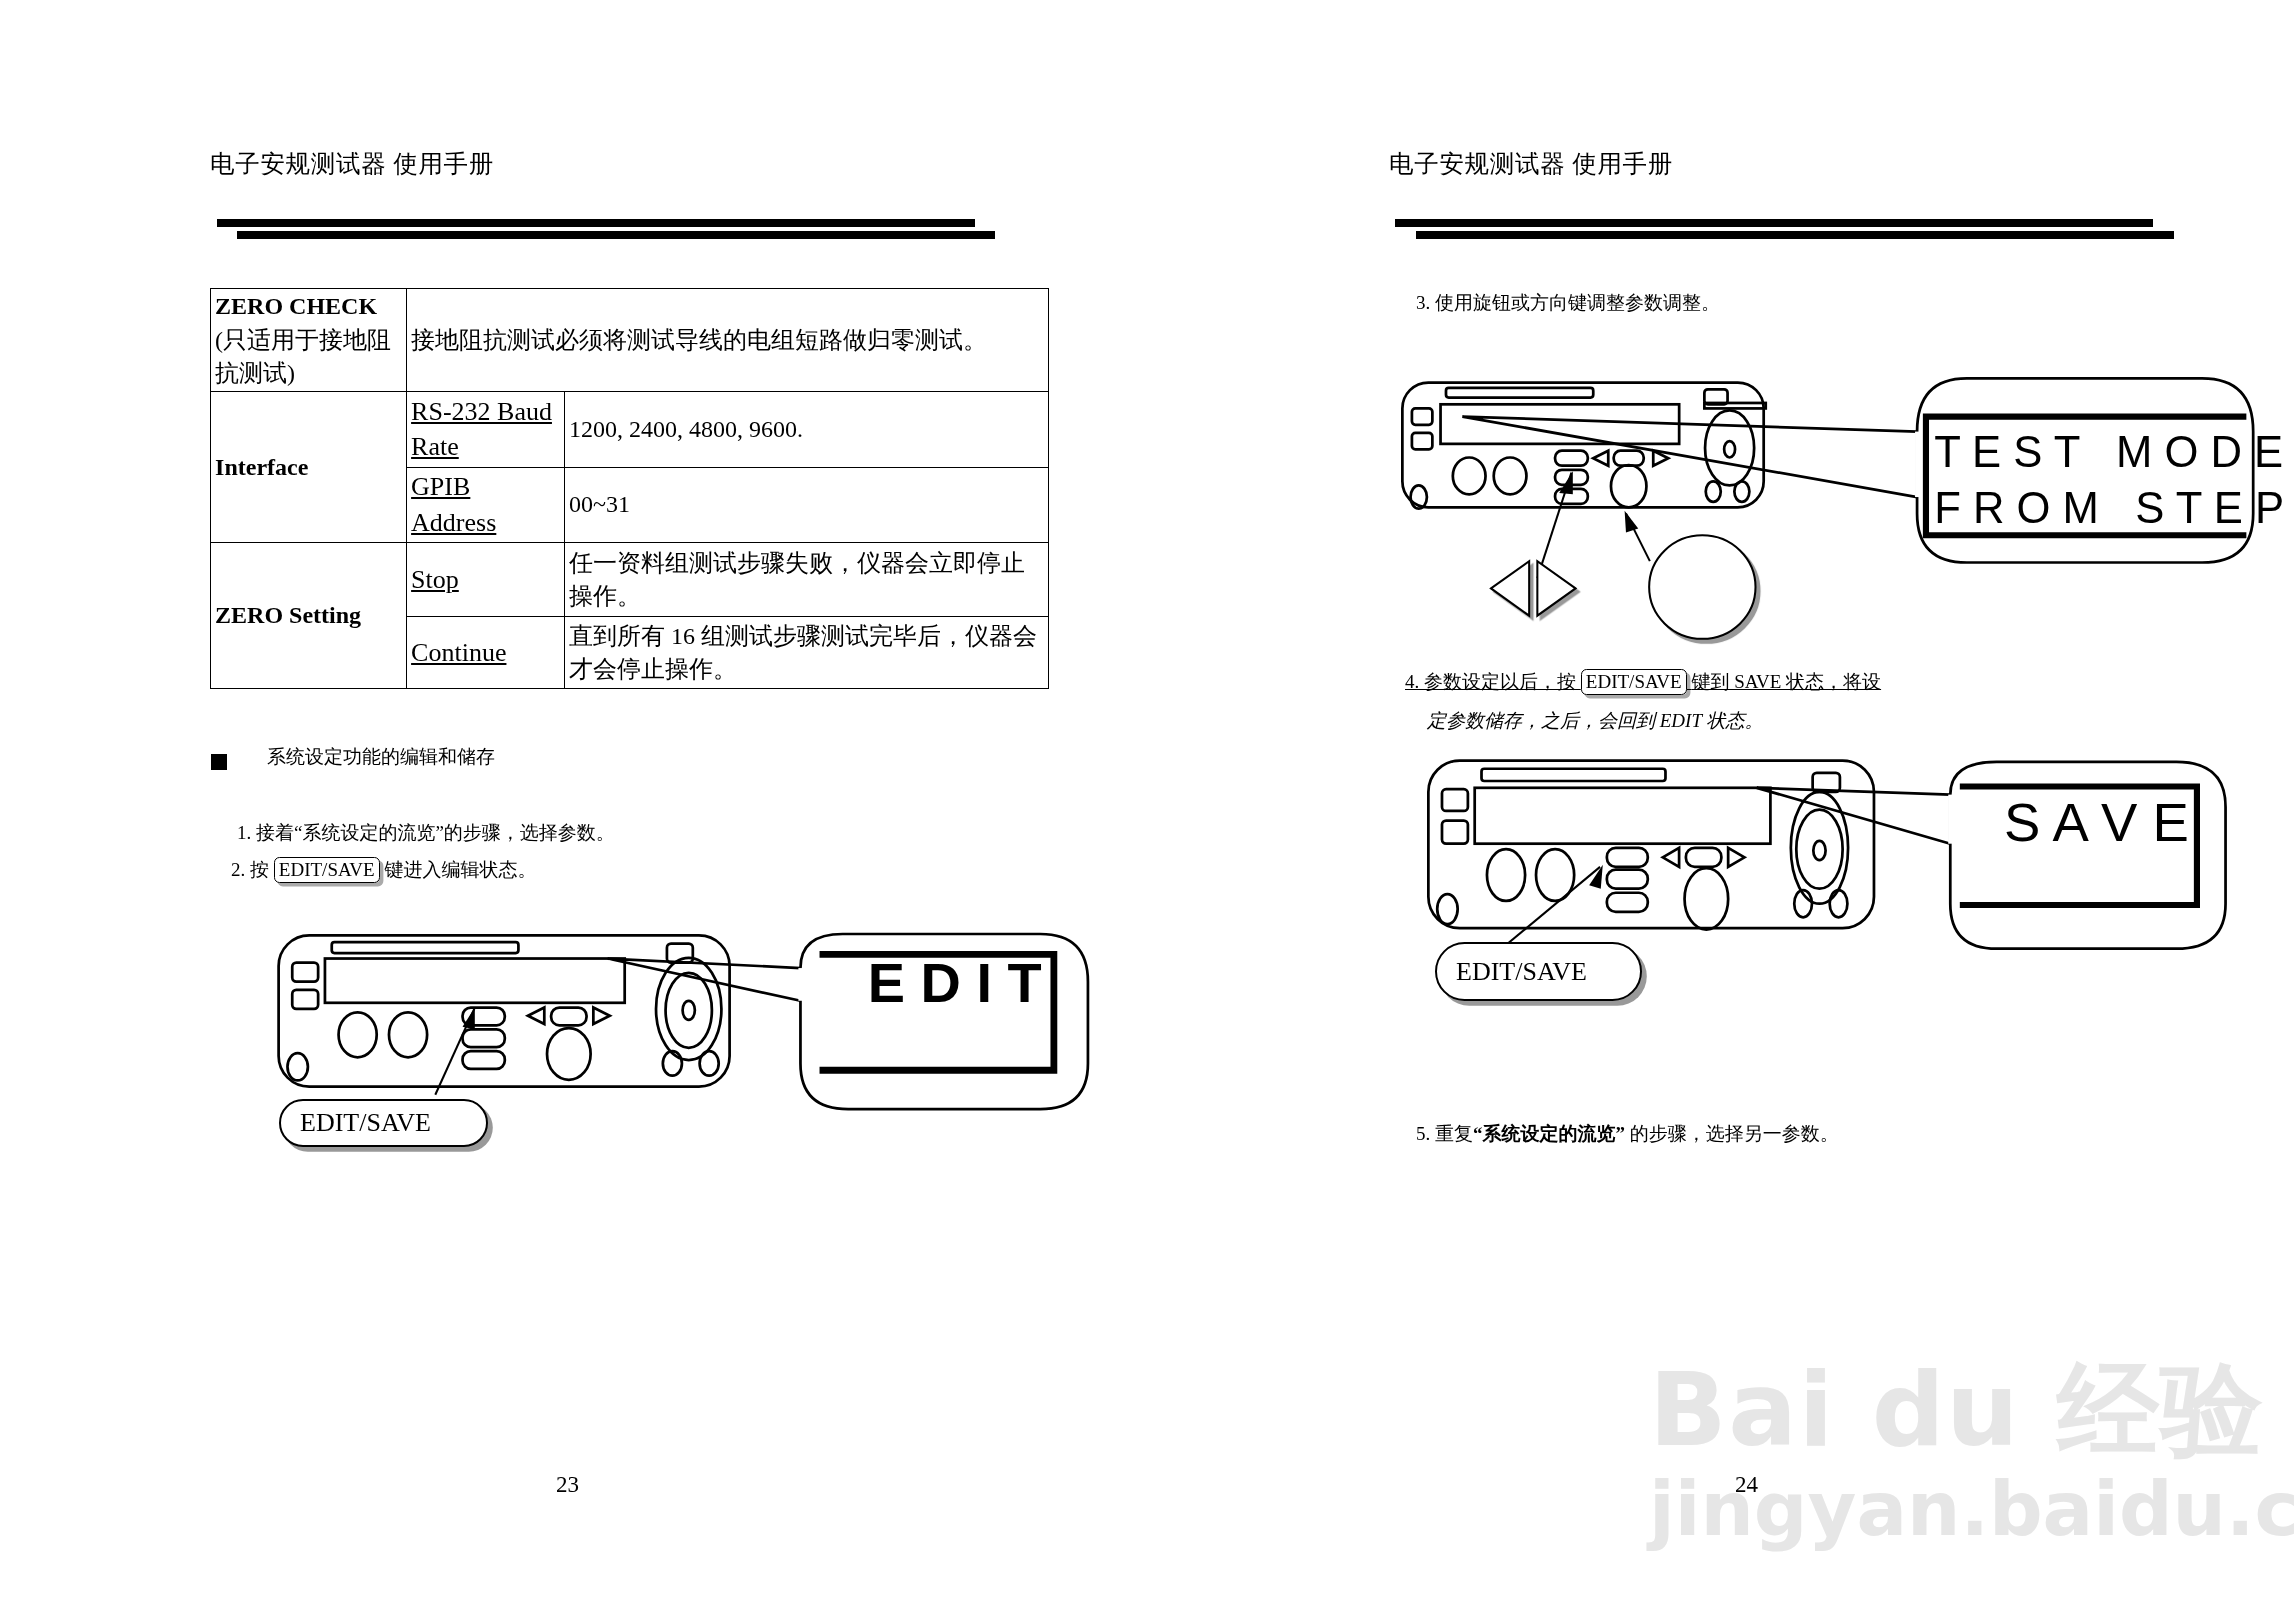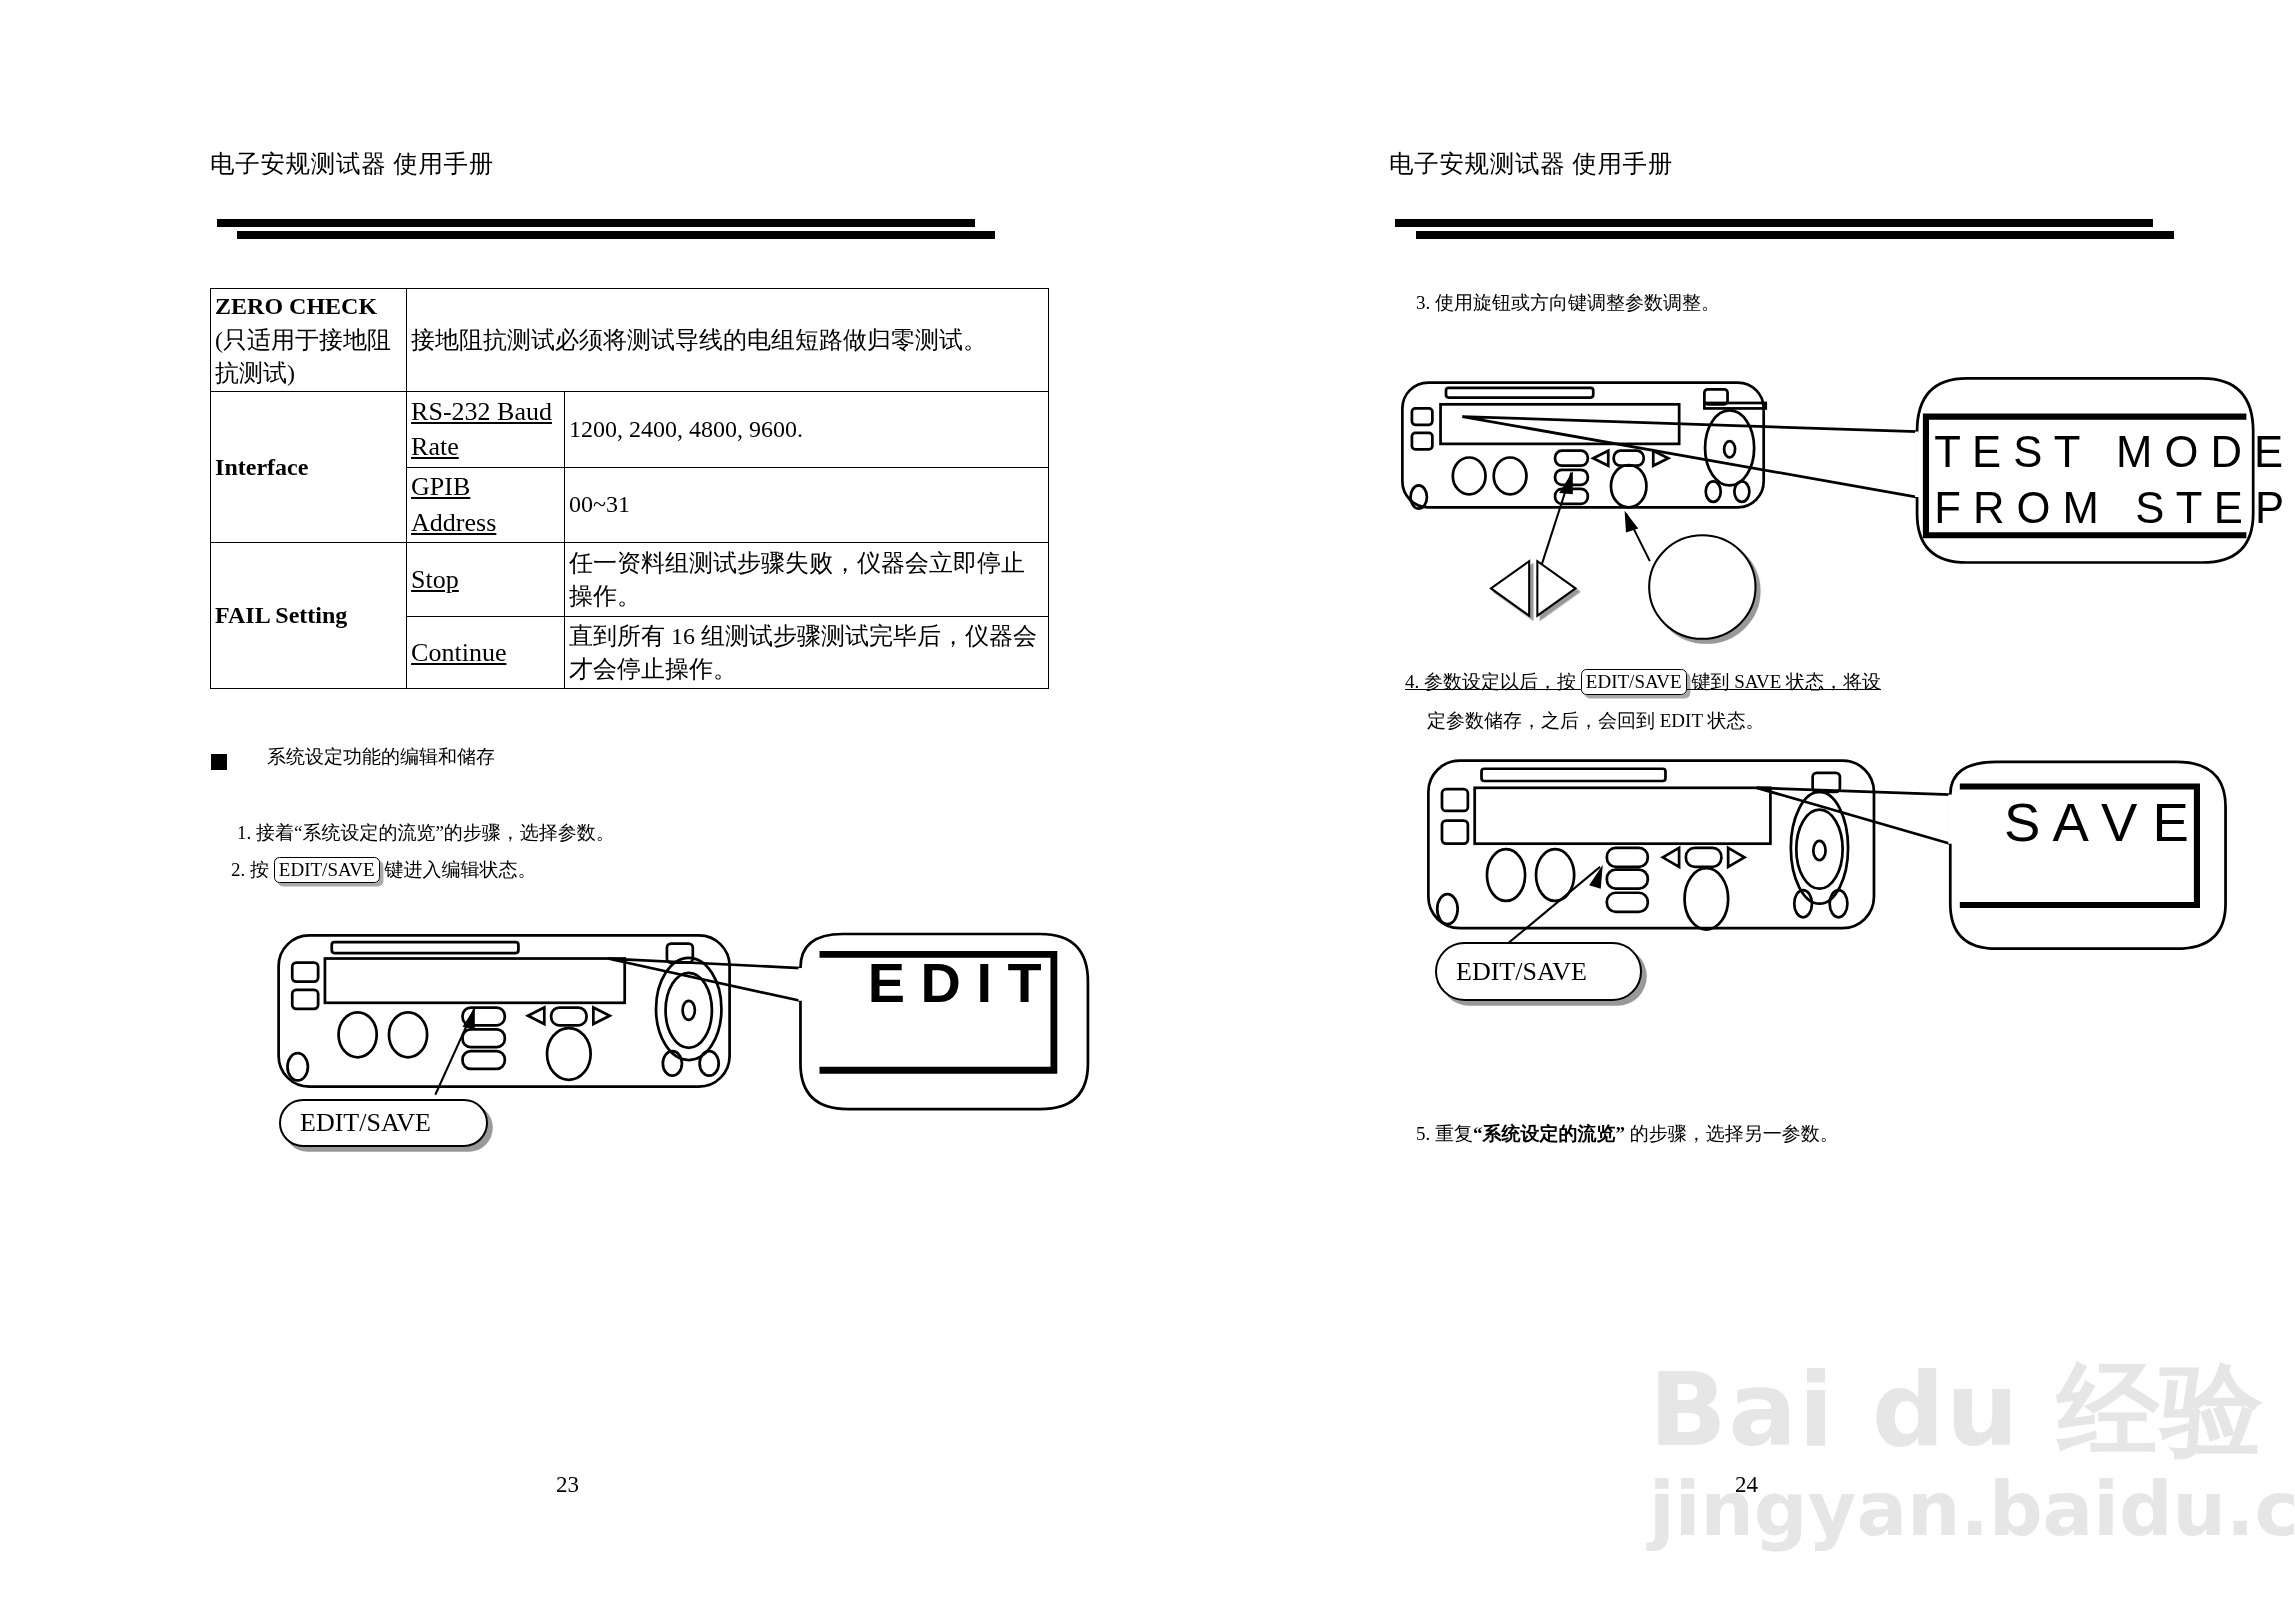--- a/index.html
+++ b/index.html
@@ -45,21 +45,21 @@
   <tr style="height:59px">
     <td rowspan="2" class="b">Interface</td>
     <td class="sm">RS-232 Baud Rate</td>
     <td>1200, 2400, 4800, 9600.</td>
   </tr>
   <tr style="height:32px">
     <td class="sm">GPIB Address</td>
     <td>00~31</td>
   </tr>
   <tr style="height:74px">
-    <td rowspan="2" class="b">FAIL Setting</td>
+    <td rowspan="2" class="b">ZERO Setting</td>
     <td class="sm">Stop</td>
     <td>任一资料组测试步骤失败，仪器会立即停止操作。</td>
   </tr>
   <tr style="height:72px">
     <td class="sm">Continue</td>
     <td>直到所有 16 组测试步骤测试完毕后，仪器会才会停止操作。</td>
   </tr>
 </tbody>
   </table>
 
@@ -163,21 +163,21 @@
   </g>
 
   <ellipse cx="442" cy="308" rx="78" ry="76" fill="#fff" stroke="#000" stroke-width="3" style="filter:drop-shadow(6px 6px 0 #999)"></ellipse>
 </svg>
 
 <div class="abs txt" style="left:1405px;top:667px;text-decoration:underline;">
   <span>4. 参数设定以后，按</span>
   <span class="keybox">EDIT/SAVE</span>
   <span>键到 SAVE 状态，将设</span>
 </div>
-<div class="abs txt" style="left:1427px;top:706px;">定参数储存，之后，会回到 EDIT 状态。</div>
+<div class="abs txt" style="left:1427px;top:706px;font-style:italic;">定参数储存，之后，会回到 EDIT 状态。</div>
 
 <svg style="left:1427px;top:759px;" width="804" height="198" viewBox="0 0 1180 290">
   <g fill="none" stroke="#000" stroke-width="4">
     <rect x="2" y="2" width="654" height="246" rx="46"></rect>
     <rect x="80" y="14" width="270" height="18" rx="4"></rect>
     <rect x="566" y="20" width="40" height="28" rx="6"></rect>
     <rect x="22" y="44" width="38" height="32" rx="6"></rect>
     <rect x="22" y="90" width="38" height="34" rx="6"></rect>
     <rect x="70" y="42" width="434" height="82"></rect>
     <ellipse cx="116" cy="170" rx="28" ry="38"></ellipse>

